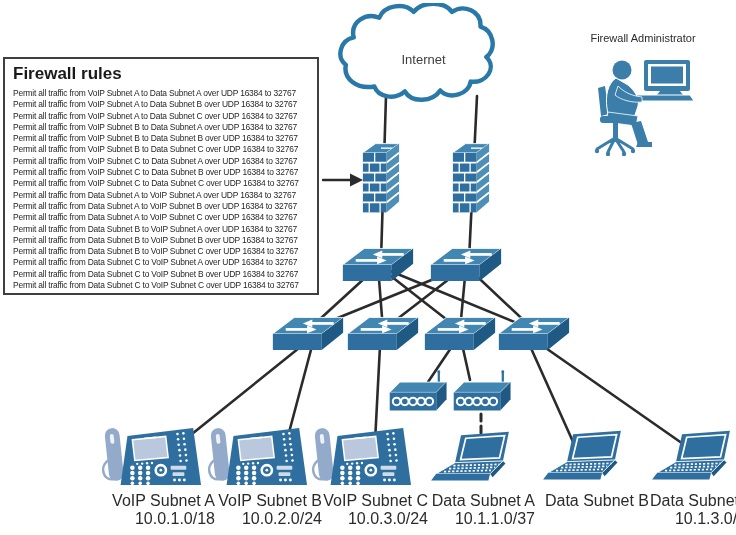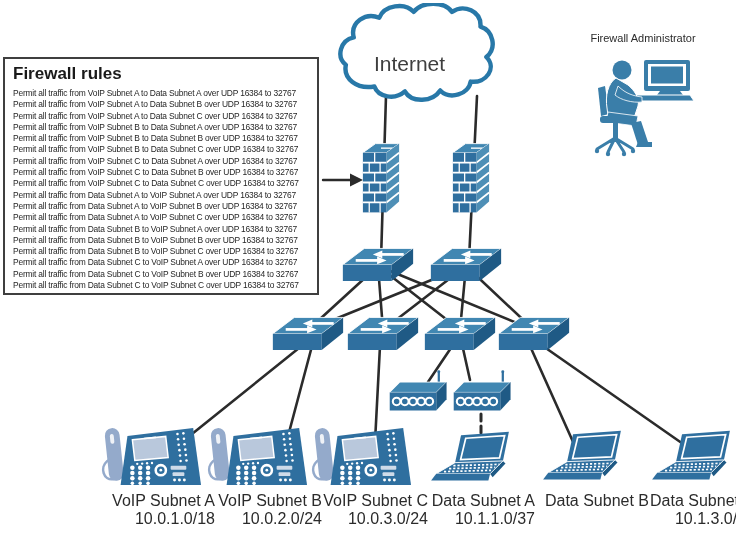--- a/index.html
+++ b/index.html
@@ -5,21 +5,21 @@
   html,body{margin:0;padding:0;background:#fff;}
   .stage{position:relative;width:736px;height:535px;background:#fff;overflow:hidden;
          font-family:"Liberation Sans",sans-serif;}
   .stage svg.diagram{position:absolute;left:0;top:0;z-index:1;}
   .overlay{position:absolute;z-index:2;}
   .rules-box{position:absolute;left:3px;top:57px;width:316px;height:238px;
              border:2px solid #3f3f3f;background:#fff;box-sizing:border-box;z-index:3;overflow:hidden;}
   .rules-title{font-size:17px;font-weight:bold;color:#1a1a1a;margin:5px 0 4px 8px;}
   .rule{font-size:8.6px;color:#262626;line-height:11.3px;white-space:nowrap;margin-left:8px;
         letter-spacing:-0.2px;transform:scaleX(0.98);transform-origin:0 50%;}
-  .internet-label{left:321px;top:52px;width:177px;text-align:center;font-size:21px;color:#3e3e3e;}
+  .internet-label{left:335px;top:52px;width:177px;text-align:center;font-size:13px;color:#3e3e3e;}
   .admin-label{left:550px;top:32px;width:186px;text-align:center;font-size:11px;color:#2b2b2b;}
   .subnet{position:absolute;top:492px;width:130px;text-align:right;font-size:16px;
           color:#2b2b2b;line-height:18px;z-index:2;}
 </style>
 </head>
 <body>
 
 <div class="stage">
 
   <svg class="diagram" width="736" height="535" viewBox="0 0 736 535">

